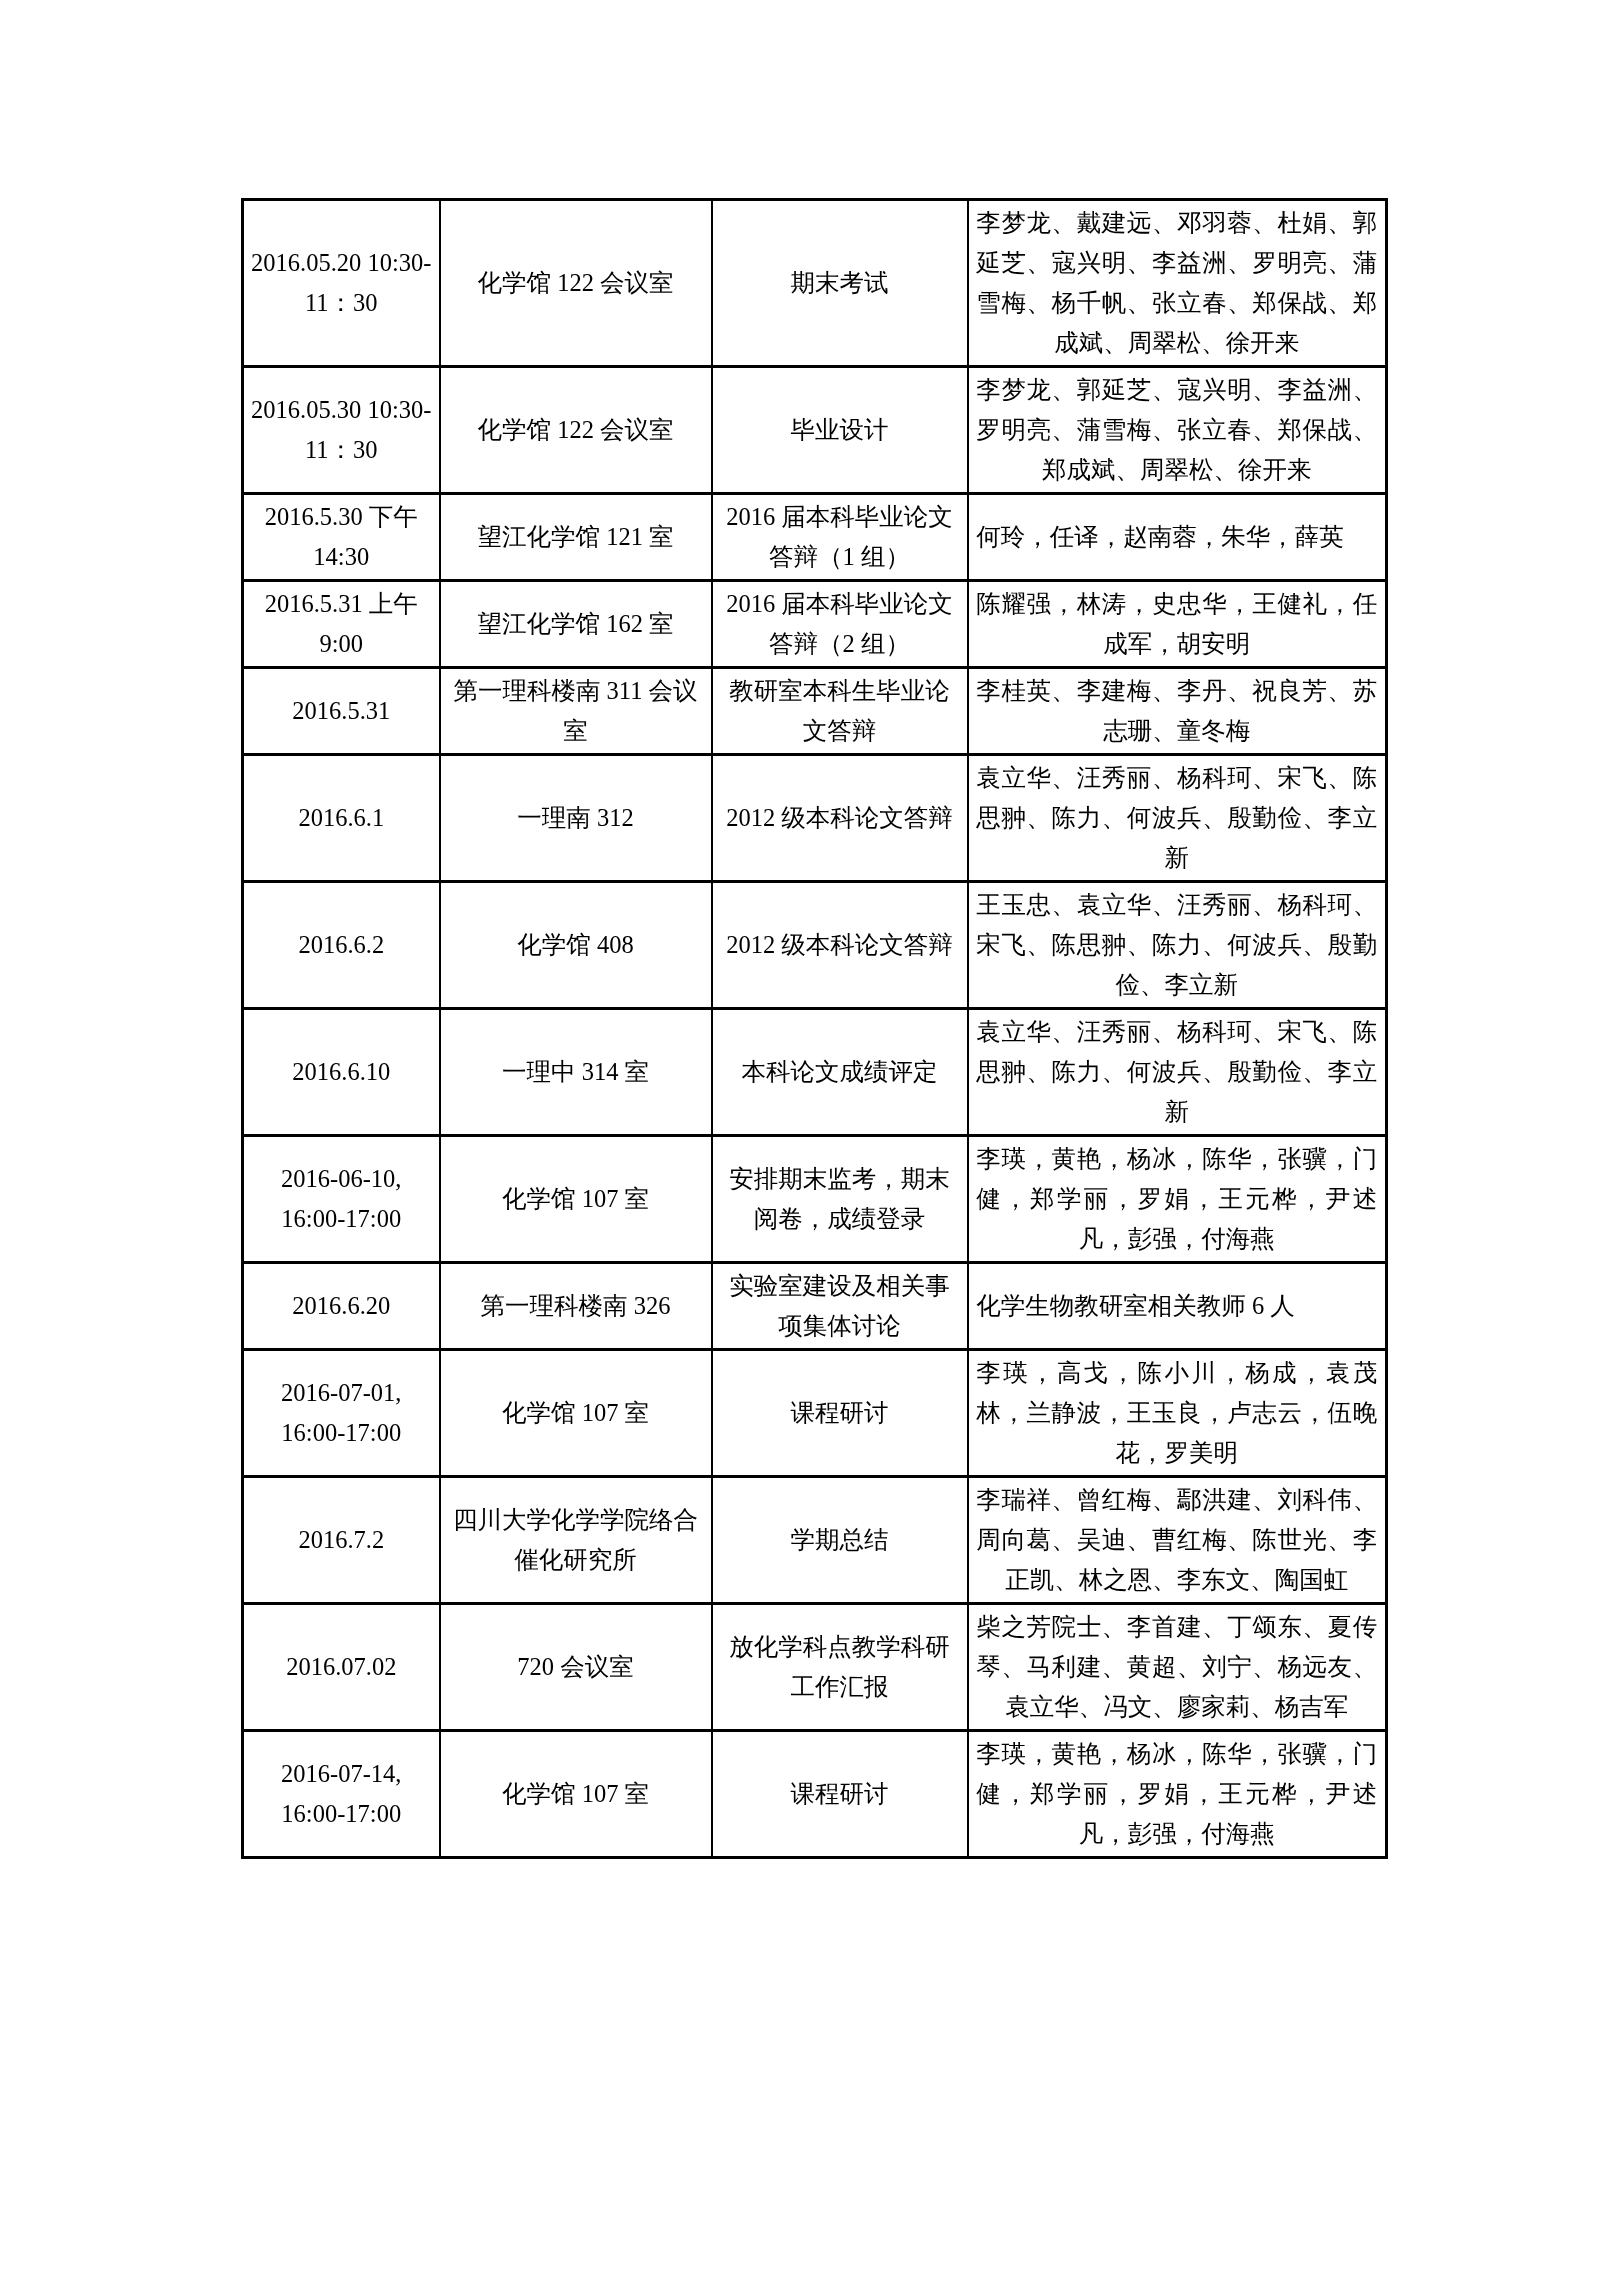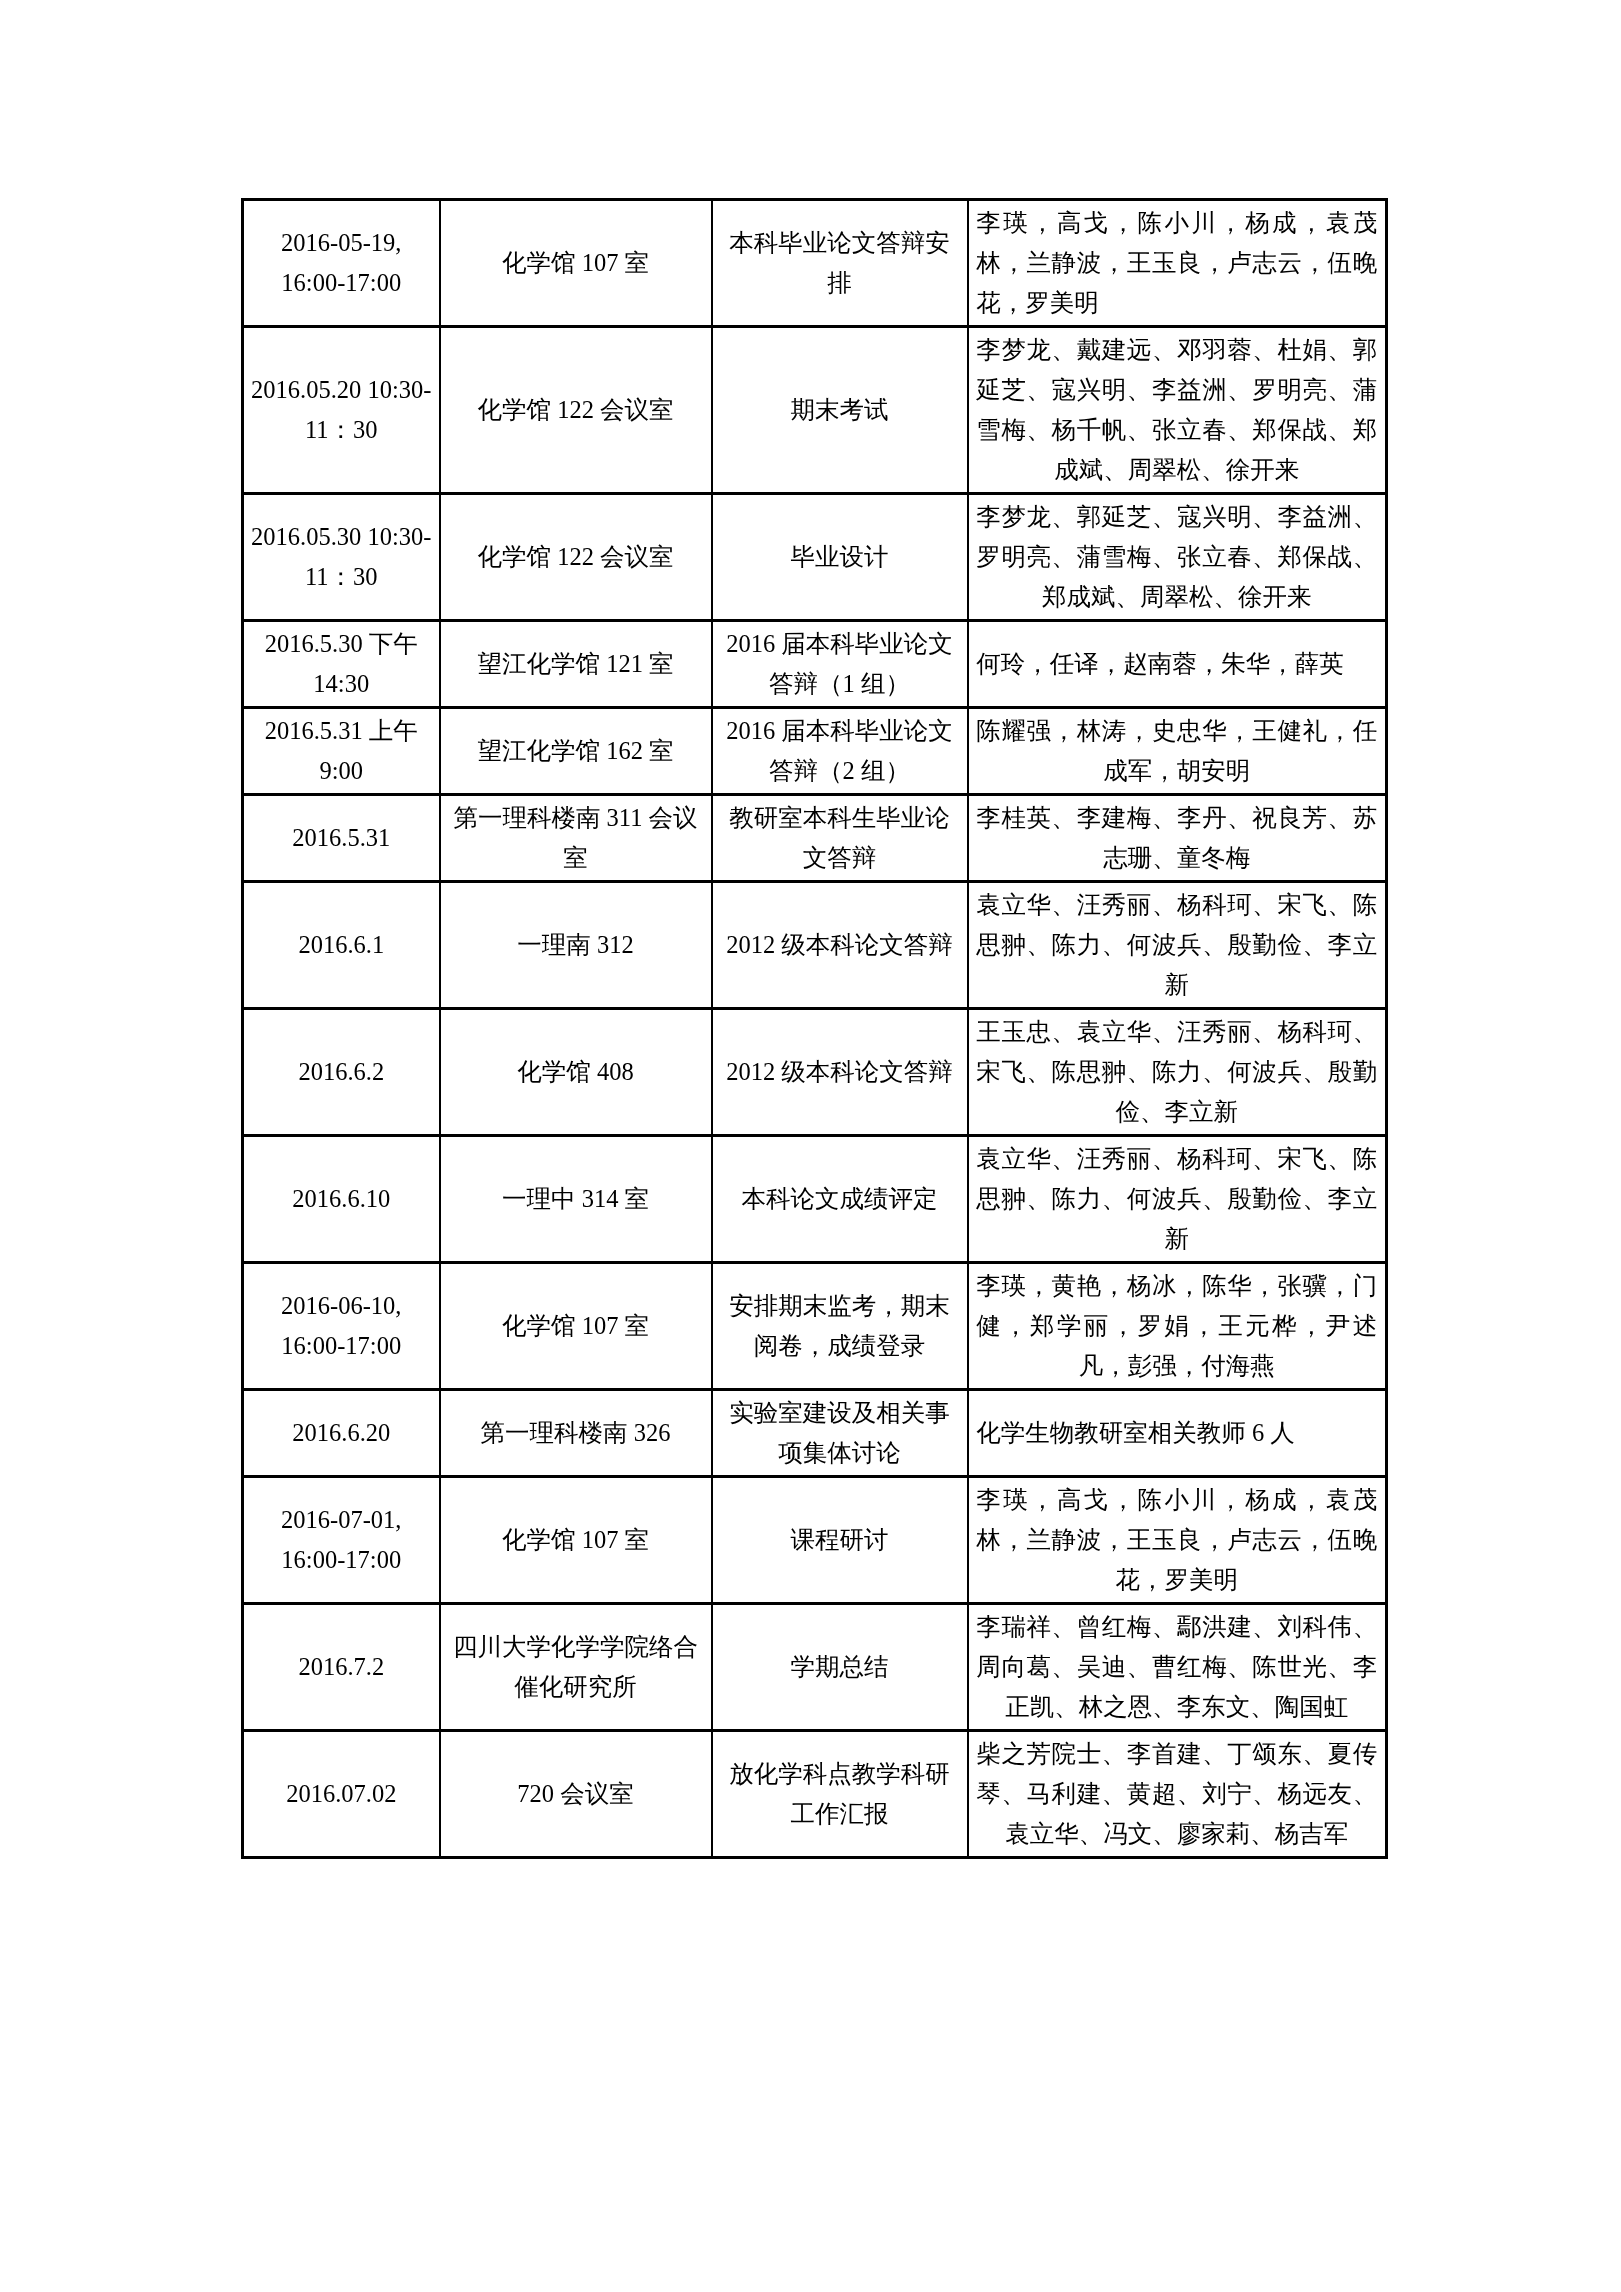--- a/index.html
+++ b/index.html
@@ -60,26 +60,20 @@
 
 <div class="page">
   <table class="sched">
     <colgroup>
       <col style="width:197px">
       <col style="width:272px">
       <col style="width:256px">
       <col style="width:419px">
     </colgroup>
     <tbody>
-      <tr>
-        <td class="c-date">2016-05-19, 16:00-17:00</td>
-        <td class="c-loc">化学馆 107 室</td>
-        <td class="c-topic">本科毕业论文答辩安排</td>
-        <td class="c-names last-left">李瑛，高戈，陈小川，杨成，袁茂林，兰静波，王玉良，卢志云，伍晚花，罗美明</td>
-      </tr>
       <tr>
         <td class="c-date">2016.05.20 10:30-11：30</td>
         <td class="c-loc">化学馆 122 会议室</td>
         <td class="c-topic">期末考试</td>
         <td class="c-names last-center">李梦龙、戴建远、邓羽蓉、杜娟、郭延芝、寇兴明、李益洲、罗明亮、蒲雪梅、杨千帆、张立春、郑保战、郑成斌、周翠松、徐开来</td>
       </tr>
       <tr>
         <td class="c-date">2016.05.30 10:30-11：30</td>
         <td class="c-loc">化学馆 122 会议室</td>
         <td class="c-topic">毕业设计</td>
@@ -144,16 +138,22 @@
         <td class="c-loc">四川大学化学学院络合催化研究所</td>
         <td class="c-topic">学期总结</td>
         <td class="c-names last-center">李瑞祥、曾红梅、鄢洪建、刘科伟、周向葛、吴迪、曹红梅、陈世光、李正凯、林之恩、李东文、陶国虹</td>
       </tr>
       <tr>
         <td class="c-date">2016.07.02</td>
         <td class="c-loc">720 会议室</td>
         <td class="c-topic">放化学科点教学科研工作汇报</td>
         <td class="c-names last-center">柴之芳院士、李首建、丁颂东、夏传琴、马利建、黄超、刘宁、杨远友、袁立华、冯文、廖家莉、杨吉军</td>
       </tr>
+      <tr>
+        <td class="c-date">2016-07-14, 16:00-17:00</td>
+        <td class="c-loc">化学馆 107 室</td>
+        <td class="c-topic">课程研讨</td>
+        <td class="c-names last-center">李瑛，黄艳，杨冰，陈华，张骥，门健，郑学丽，罗娟，王元桦，尹述凡，彭强，付海燕</td>
+      </tr>
     </tbody>
   </table>
 </div>
 
 
 </body></html>

